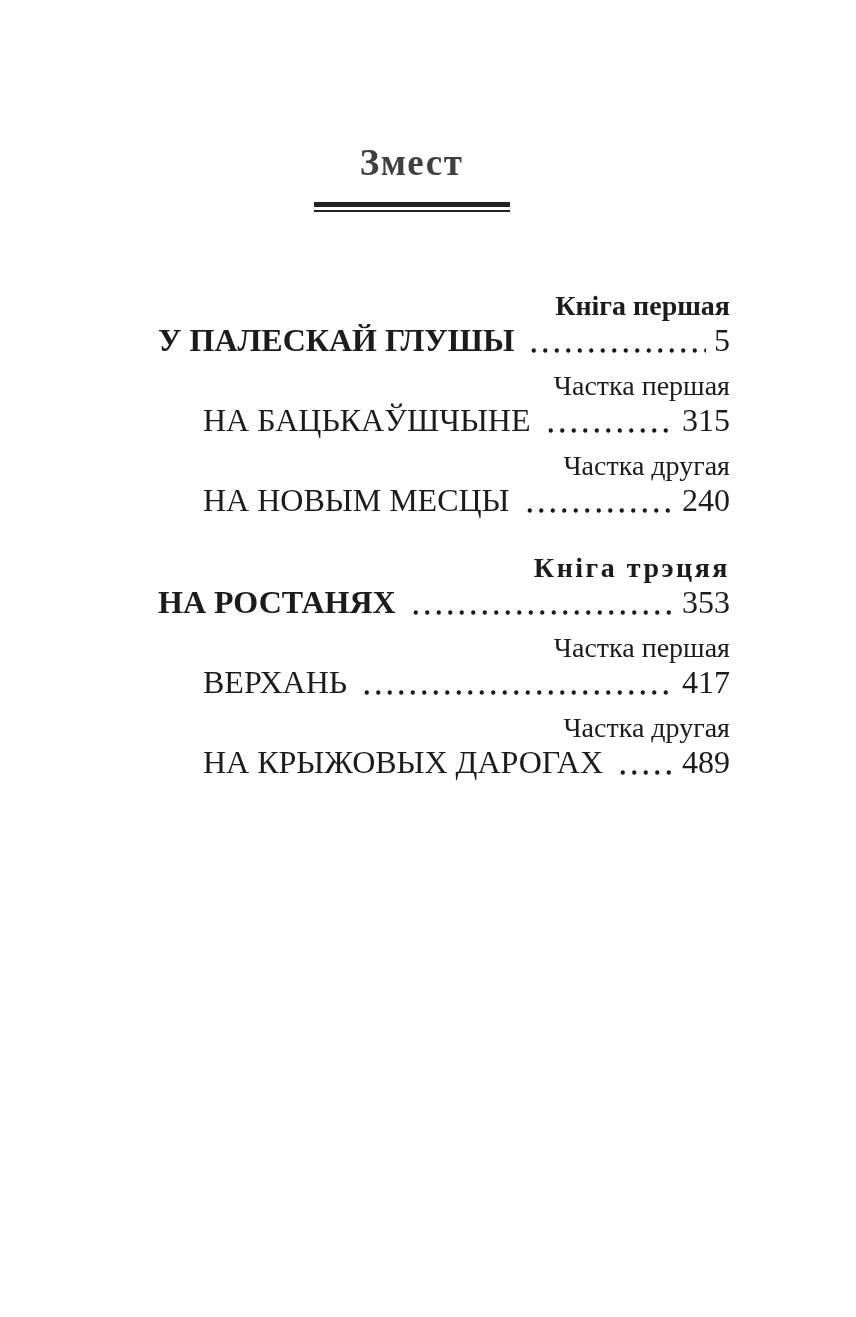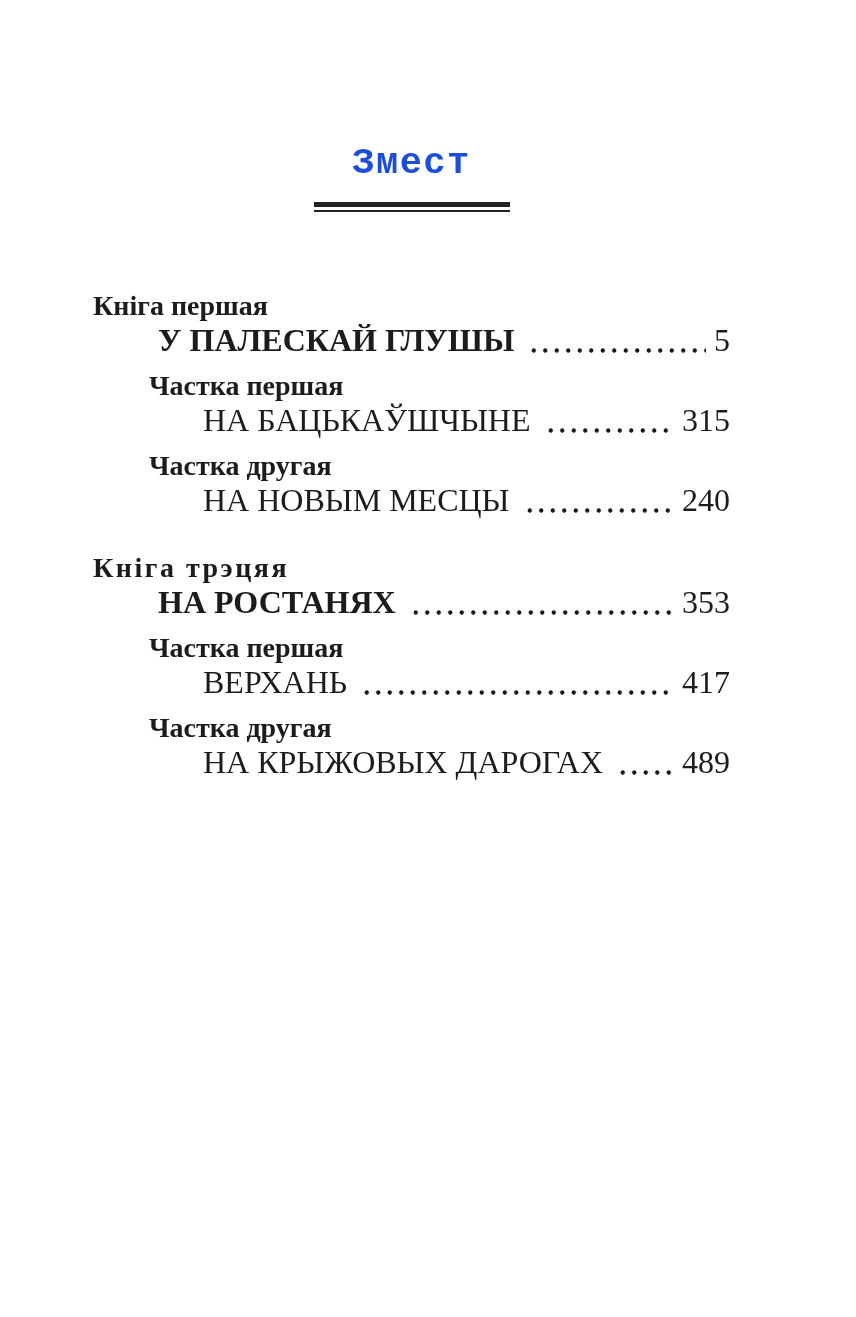--- a/index.html
+++ b/index.html
@@ -20,36 +20,37 @@
     position: absolute;
     left: 93px;
     top: 0;
     width: 637px;
   }
   .title-wrap {
     padding-top: 141px;
     text-align: center;
   }
   .page-title {
-    font-family: Liberation Mono, monospace;
+    font-family: Liberation Serif, serif;
     font-weight: 700;
     font-size: 37px;
     letter-spacing: 1.5px;
     line-height: 1.2;
-    color: #1d4ed8;
+    color: #404040;
   }
   .title-rule {
     width: 196px;
     height: 3px;
     margin: 17px auto 0;
     border-top: 5px solid #222222;
     border-bottom: 2.5px solid #222222;
   }
   .toc-list {
     margin-top: 77px;
+    text-align: right;
   }
   .entry { }
   .entry .label-line {
     font-size: 28px;
     line-height: 34px;
     white-space: nowrap;
   }
   .entry .title-row {
     display: flex;
     align-items: baseline;
@@ -58,21 +59,21 @@
     white-space: nowrap;
   }
   
   .entry.book { margin-top: 34px; }
   .entry.book:first-child { margin-top: 0; }
   .entry.book .label-line { font-weight: 700; margin-left: 0; }
   .entry.book .title-row { font-weight: 700; margin-left: 65px; }
   .entry.book.spaced .label-line { letter-spacing: 2.5px; }
   
   .entry.part { margin-top: 12px; }
-  .entry.part .label-line { font-weight: 700; margin-left: 56px; }
+  .entry.part .label-line { font-weight: 400; margin-left: 56px; }
   .entry.part .title-row { font-weight: 400; margin-left: 110px; }
   
   .leader {
     flex: 1 1 auto;
     height: 7px;
     align-self: flex-end;
     margin: 0 8px 3px 12px;
     background-image: radial-gradient(circle, #1b1b1b 1.9px, rgba(0,0,0,0) 2.5px);
     background-size: 11.5px 7px;
     background-repeat: repeat-x;

